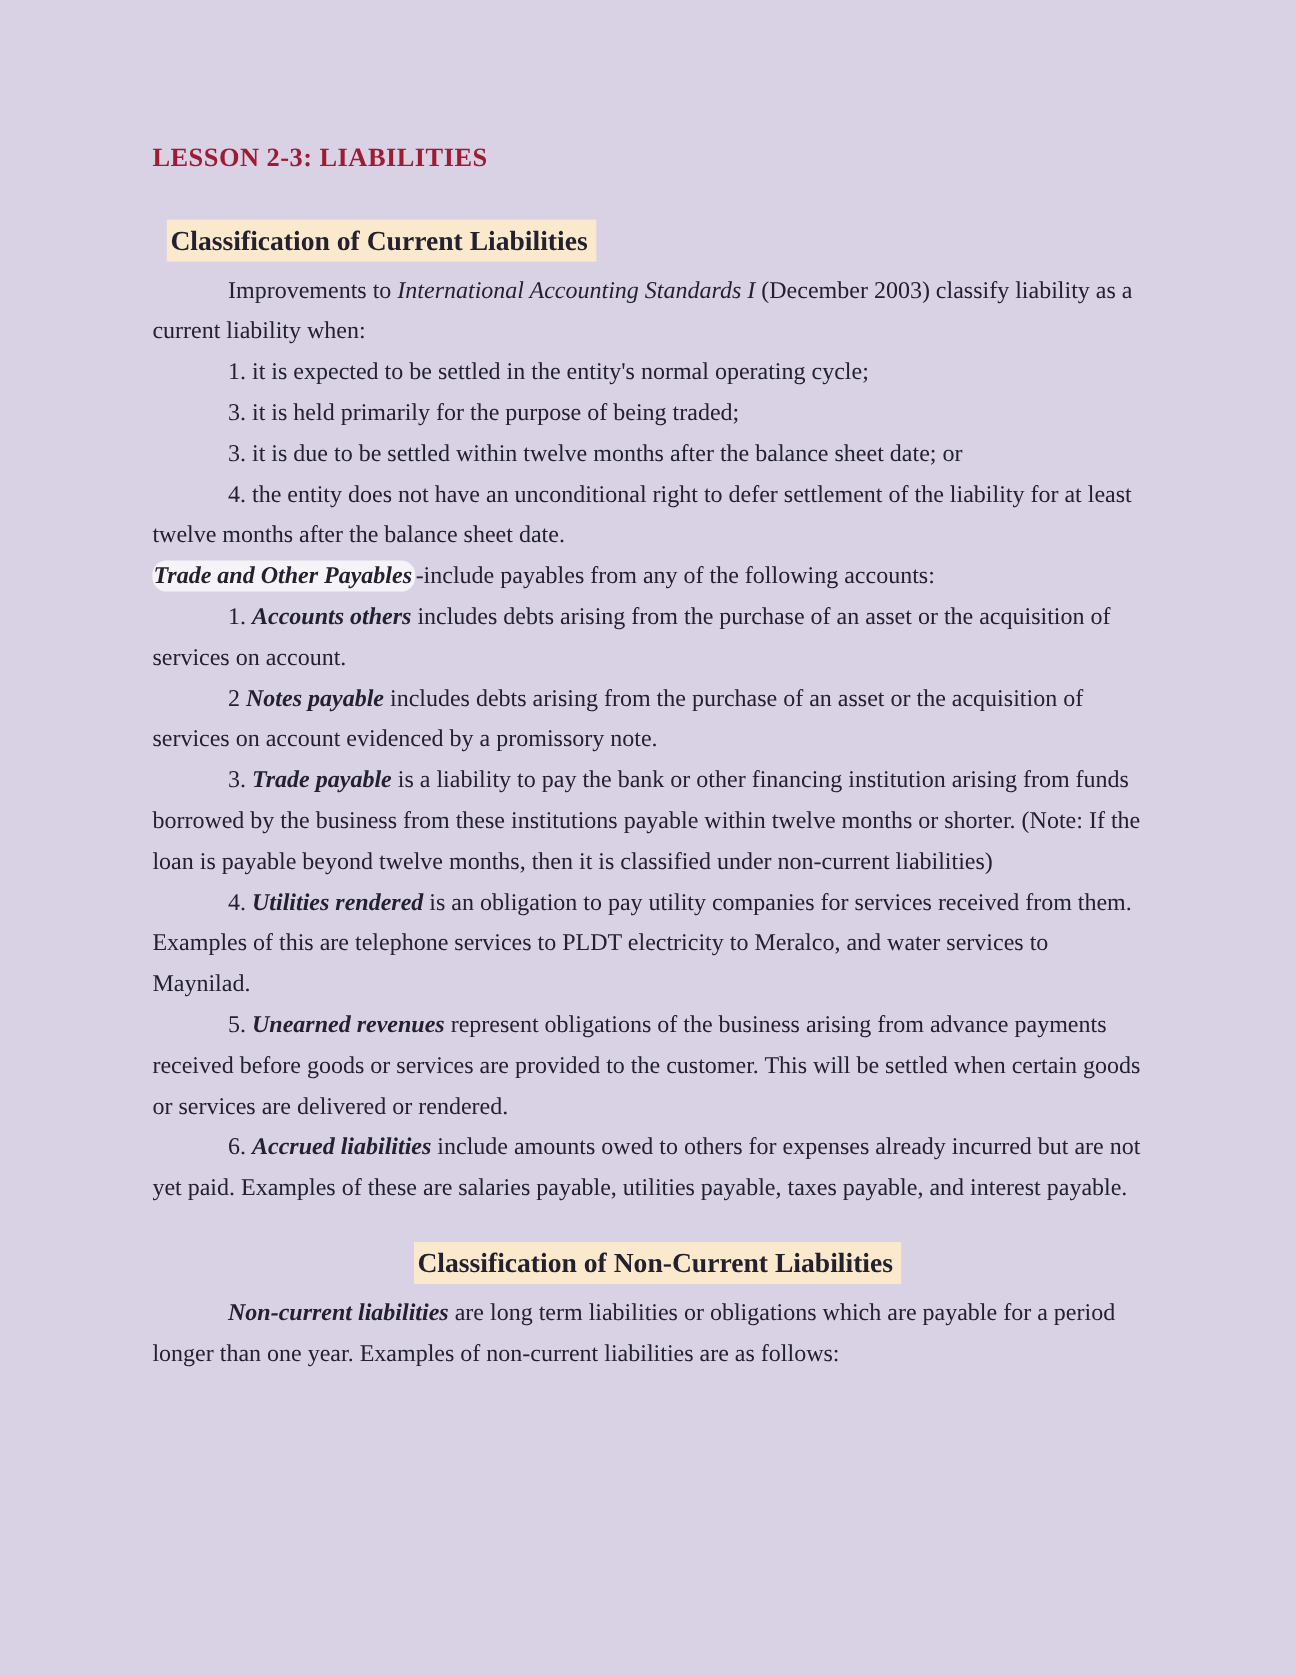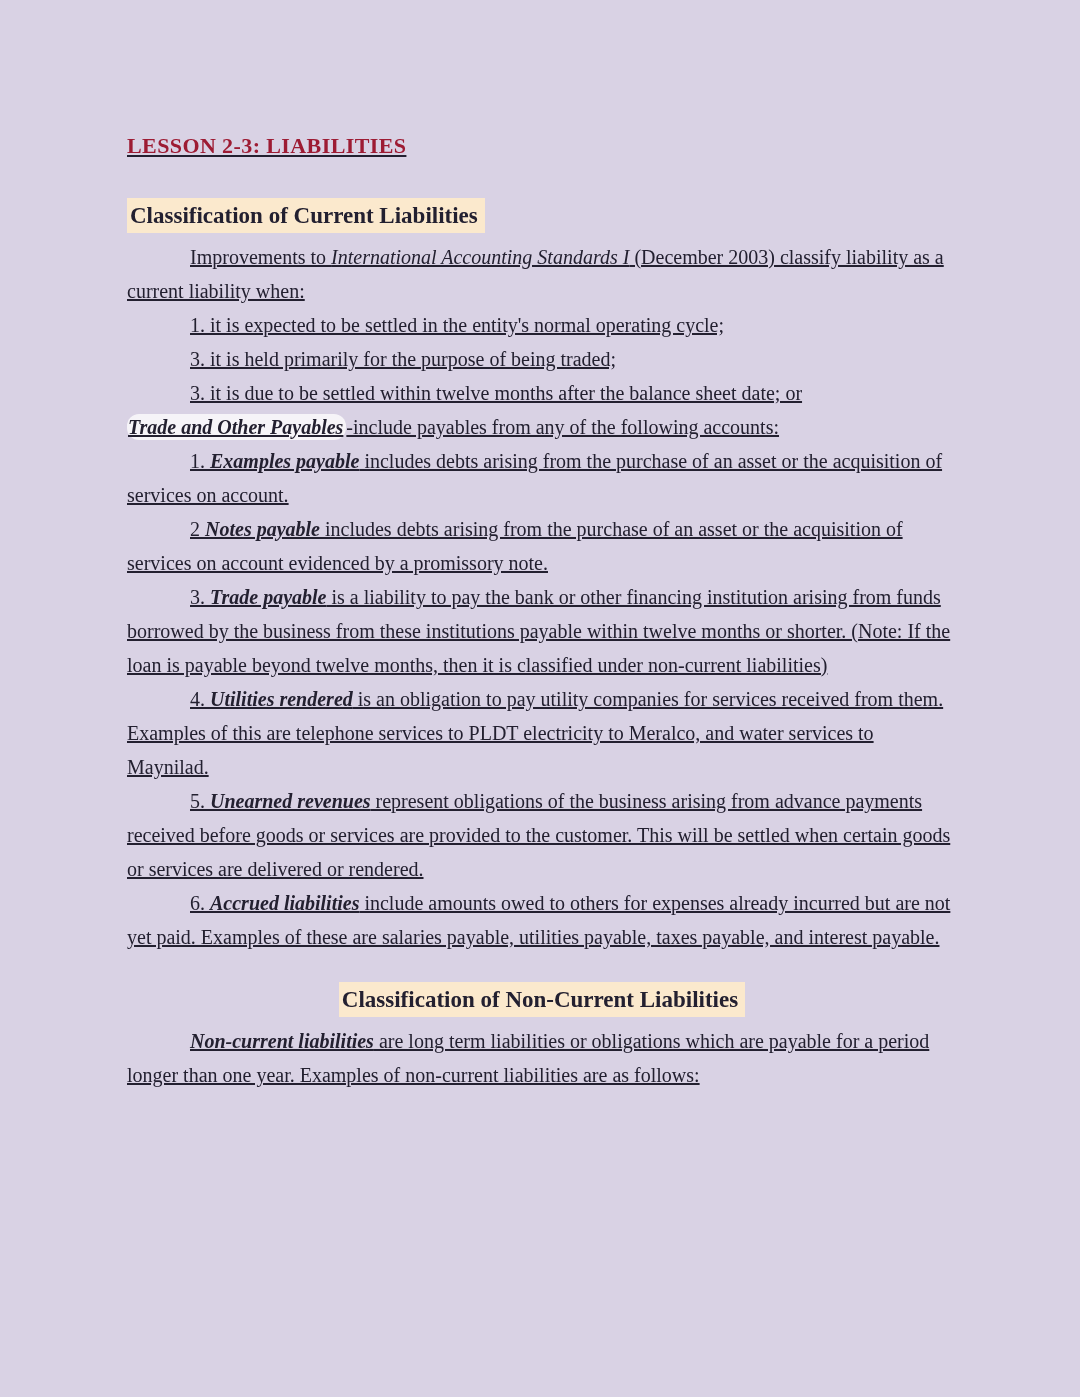--- a/index.html
+++ b/index.html
@@ -15,33 +15,32 @@
     height: 1397px;
     background: var(--bg);
     font-family: "Liberation Serif", "DejaVu Serif", serif;
     color: var(--text);
     overflow: hidden;
     position: relative;
   }
   .content {
     position: absolute;
     left: 127px;
-    top: 133px;
+    top: 118px;
     width: 830px;
-    text-decoration: underline;
   }
   .lesson-title {
     font-size: 22px;
     line-height: 26px;
     font-weight: bold;
     letter-spacing: 0.4px;
     color: var(--title-color);
     margin: 0 0 39px 0;
   }
-  .heading-row { margin: 0 0 7px 0; }
+  .heading-row { margin: 0 0 7px 12px; }
   .section-heading {
     display: inline-block;
     font-size: 23px;
     line-height: 27px;
     font-weight: bold;
     background: var(--heading-hl);
     padding: 4px 7px 4px 3px;
   }
   p.para {
     margin: 0;
@@ -71,24 +70,25 @@
 
   <div class="heading-row">
     <span class="section-heading">Classification of Current Liabilities</span>
   </div>
 
   <p class="para indent"><span>Improvements to </span><span class="italic">International Accounting Standards I</span><span> (December 2003) classify liability as a current liability when:</span></p>
 
   <p class="para indent">1. it is expected to be settled in the entity's normal operating cycle;</p>
   <p class="para indent">3. it is held primarily for the purpose of being traded;</p>
   <p class="para indent">3. it is due to be settled within twelve months after the balance sheet date; or</p>
+  <p class="para indent">4. the entity does not have an unconditional right to defer settlement of the liability for at least twelve months after the balance sheet date.</p>
 
   <p class="para section-gap"><span class="term hl-white">Trade and Other Payables</span><span>-include payables from any of the following accounts:</span></p>
 
-  <p class="para indent"><span>1. </span><span class="term">Examples payable</span><span> includes debts arising from the purchase of an asset or the acquisition of services on account.</span></p>
+  <p class="para indent"><span>1. </span><span class="term">Accounts others</span><span> includes debts arising from the purchase of an asset or the acquisition of services on account.</span></p>
 
   <p class="para indent"><span>2 </span><span class="term">Notes payable</span><span> includes debts arising from the purchase of an asset or the acquisition of services on account evidenced by a promissory note.</span></p>
 
   <p class="para indent"><span>3. </span><span class="term">Trade payable</span><span> is a liability to pay the bank or other financing institution arising from funds borrowed by the business from these institutions payable within twelve months or shorter. (Note: If the loan is payable beyond twelve months, then it is classified under non-current liabilities)</span></p>
 
   <p class="para indent"><span>4. </span><span class="term">Utilities rendered</span><span> is an obligation to pay utility companies for services received from them. Examples of this are telephone services to PLDT electricity to Meralco, and water services to Maynilad.</span></p>
 
   <p class="para indent"><span>5. </span><span class="term">Unearned revenues</span><span> represent obligations of the business arising from advance payments received before goods or services are provided to the customer. This will be settled when certain goods or services are delivered or rendered.</span></p>
 
   <p class="para indent"><span>6. </span><span class="term">Accrued liabilities</span><span> include amounts owed to others for expenses already incurred but are not yet paid. Examples of these are salaries payable, utilities payable, taxes payable, and interest payable.</span></p>

